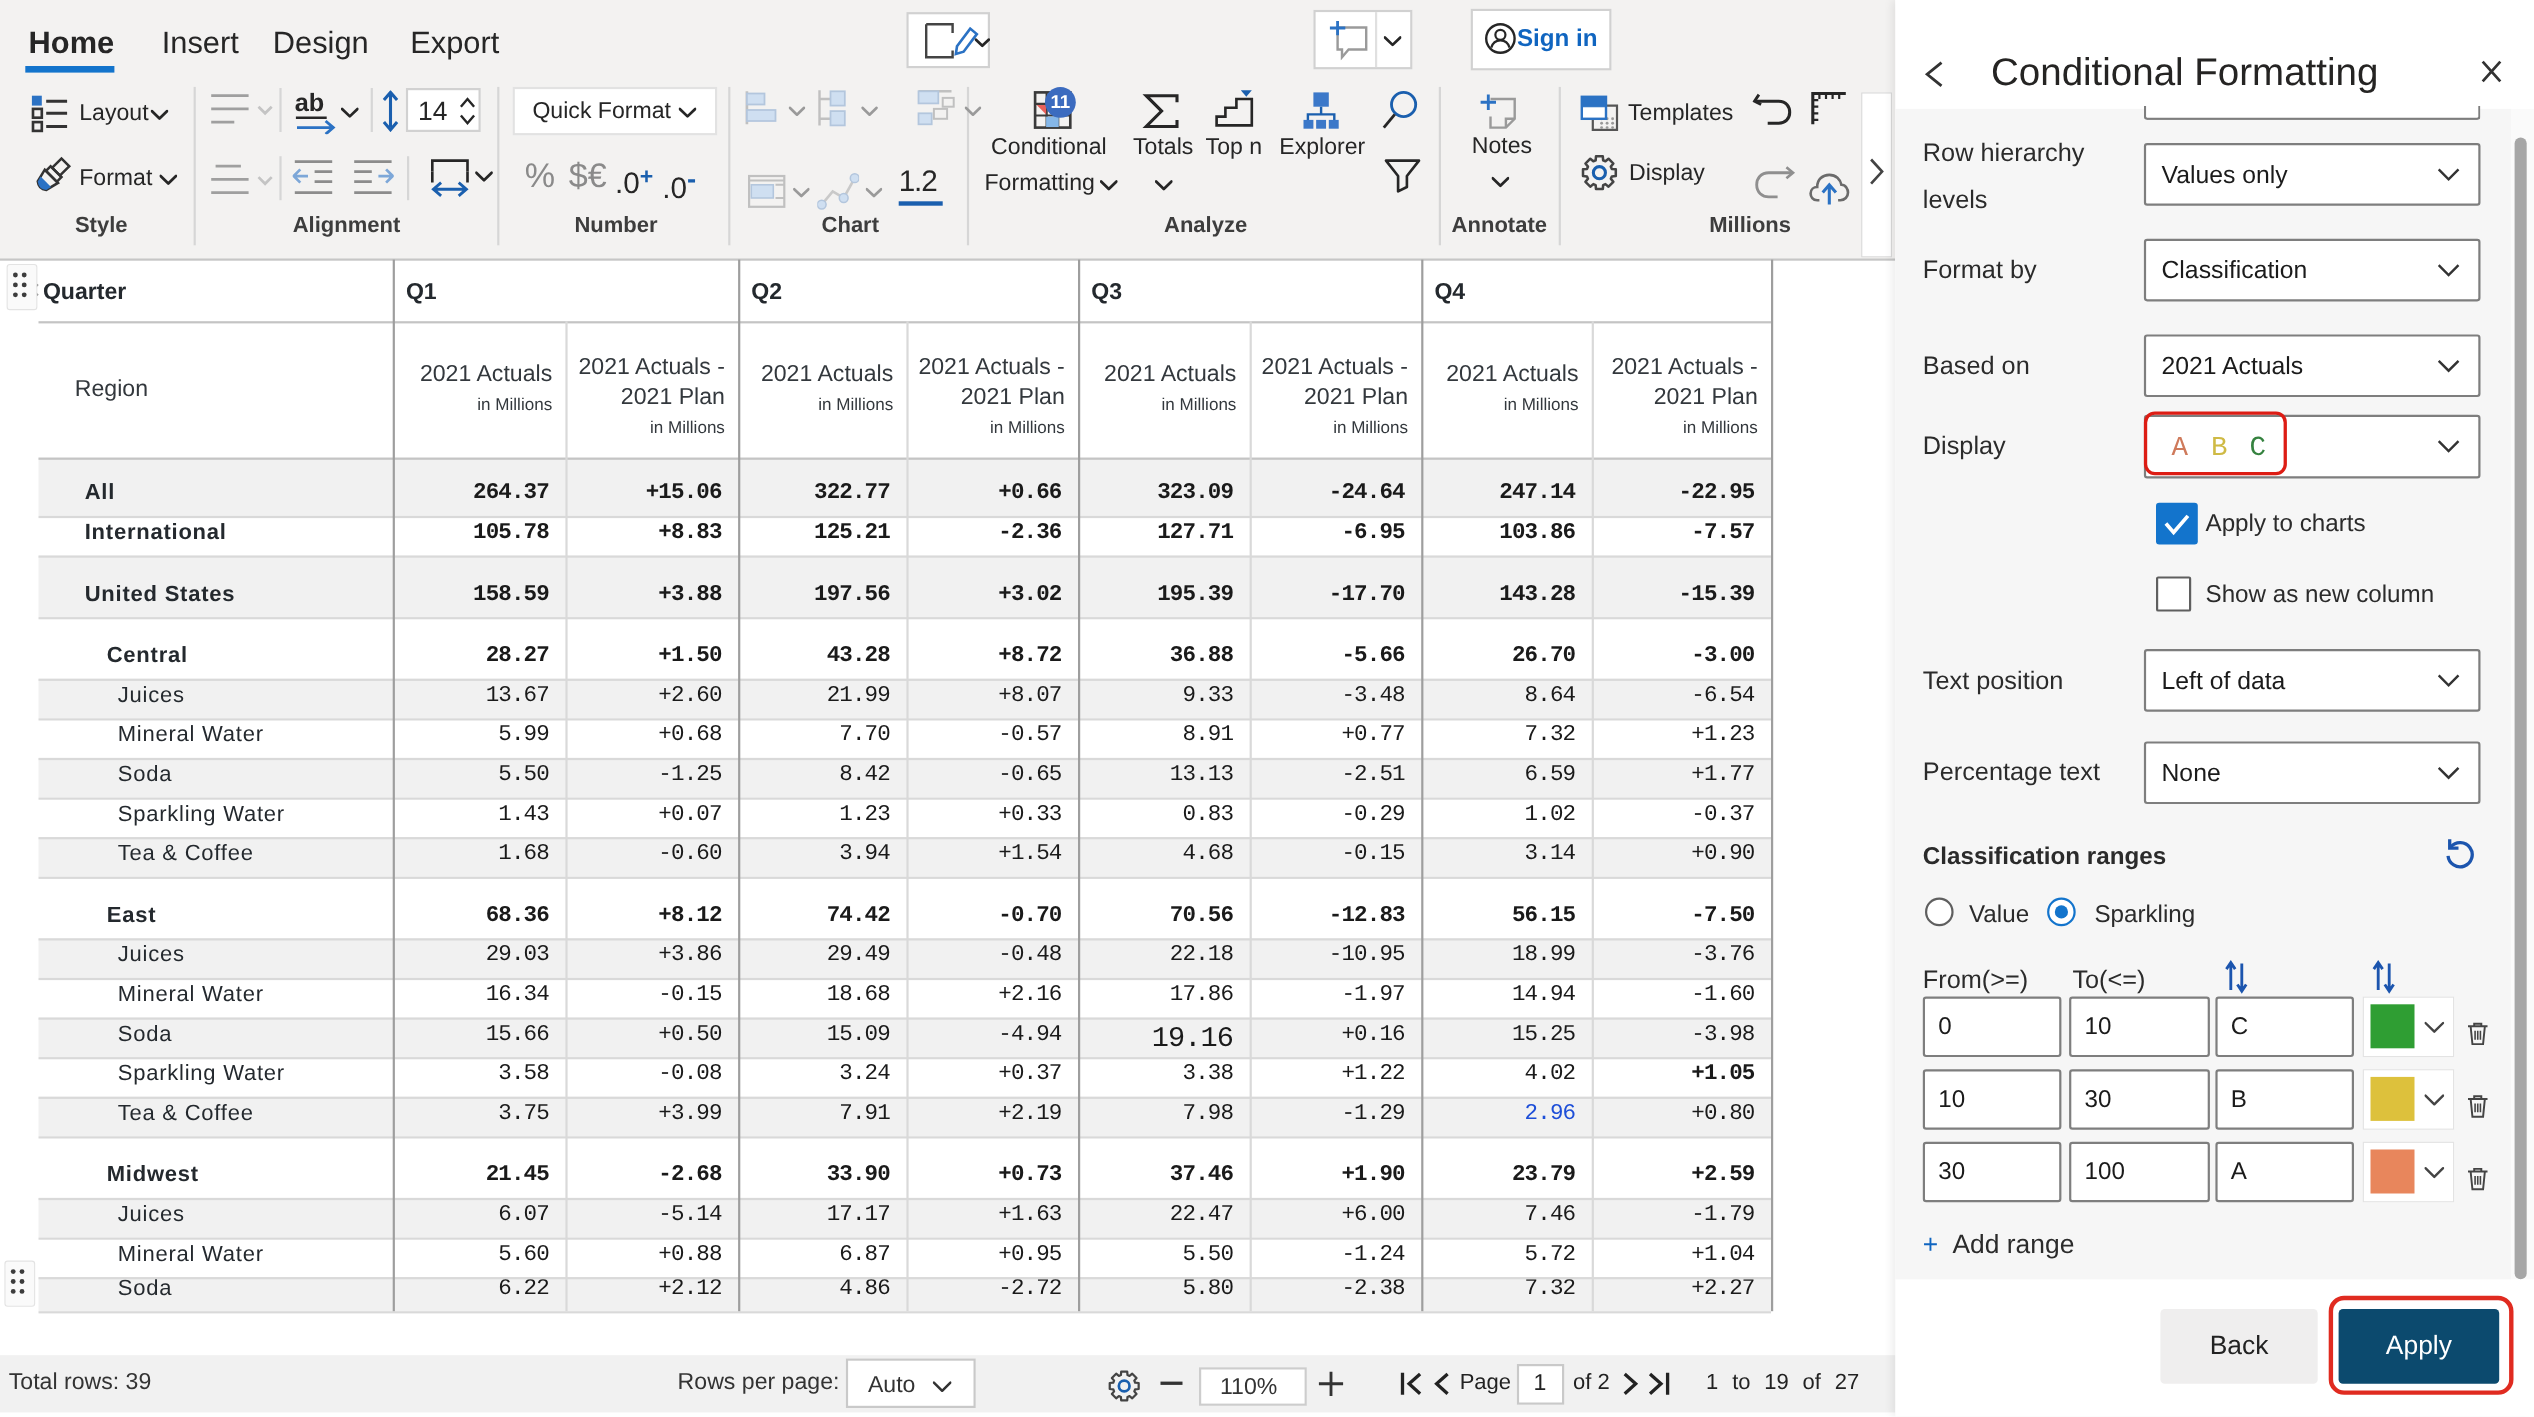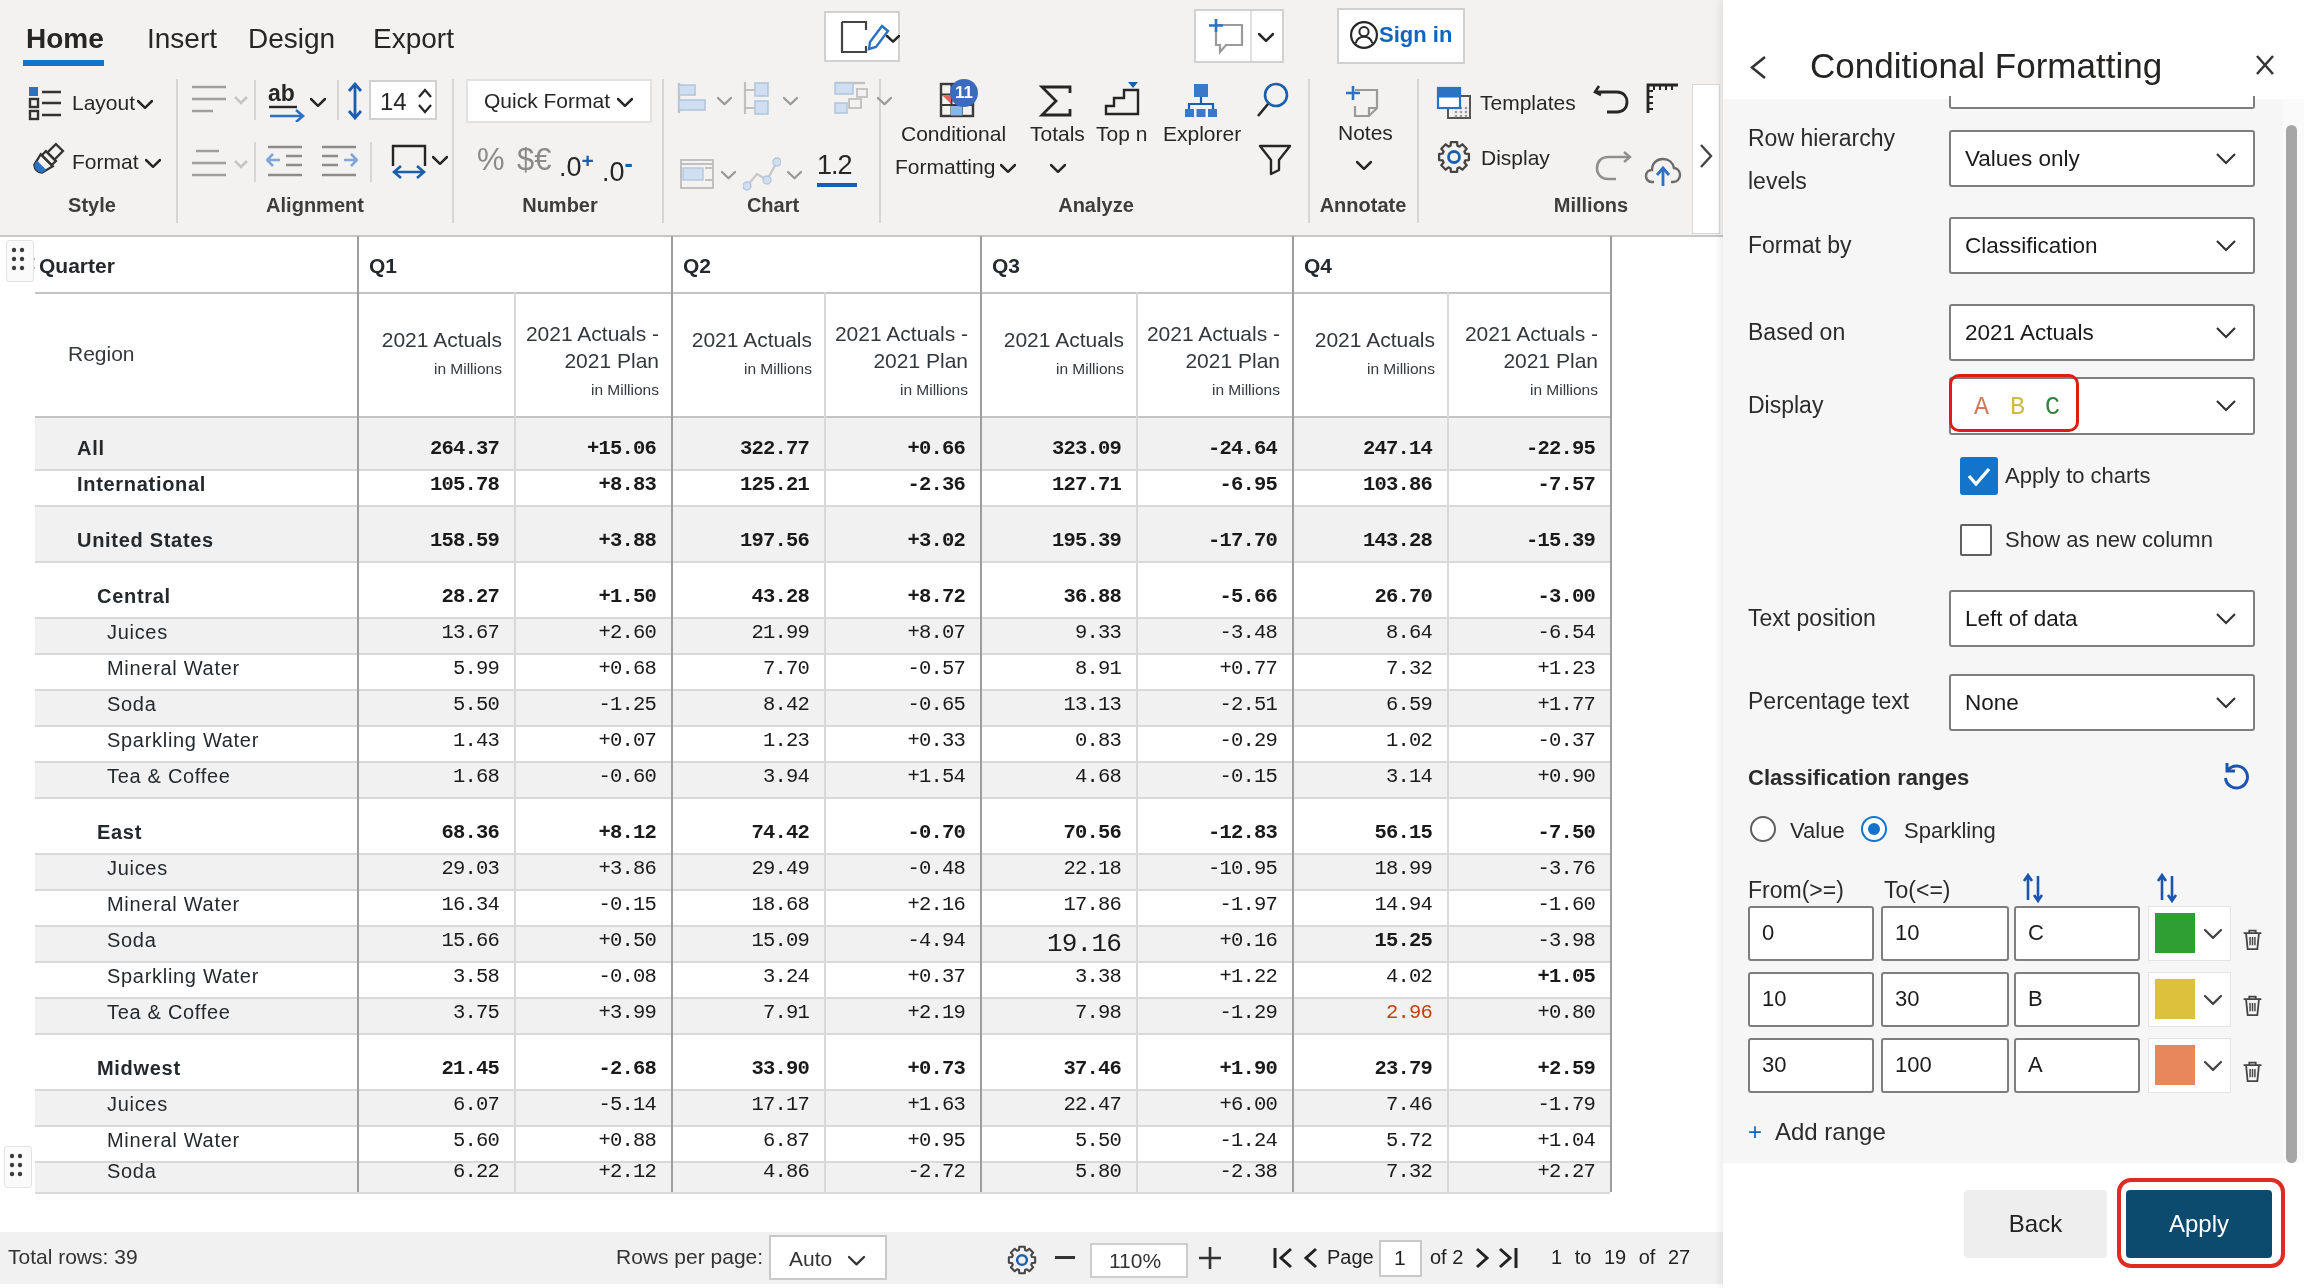--- a/index.html
+++ b/index.html
@@ -410,39 +410,39 @@
 <div class="abs num" style="right:1027px;top:893px;font-size:20.5px;font-weight:normal;color:#1a1a1a;">-1.97</div>
 <div class="abs num" style="right:872px;top:893px;font-size:20.5px;font-weight:normal;color:#1a1a1a;">14.94</div>
 <div class="abs num" style="right:709px;top:893px;font-size:20.5px;font-weight:normal;color:#1a1a1a;">-1.60</div>
 <div class="abs" style="left:107px;top:929px;font-size:20px;letter-spacing:0.7px;font-weight:normal;color:#24292e;">Soda</div>
 <div class="abs num" style="right:1805px;top:929px;font-size:20.5px;font-weight:normal;color:#1a1a1a;">15.66</div>
 <div class="abs num" style="right:1648px;top:929px;font-size:20.5px;font-weight:normal;color:#1a1a1a;">+0.50</div>
 <div class="abs num" style="right:1495px;top:929px;font-size:20.5px;font-weight:normal;color:#1a1a1a;">15.09</div>
 <div class="abs num" style="right:1339px;top:929px;font-size:20.5px;font-weight:normal;color:#1a1a1a;">-4.94</div>
 <div class="abs num" style="right:1183px;top:929px;font-size:26px;font-weight:normal;color:#1a1a1a;">19.16</div>
 <div class="abs num" style="right:1027px;top:929px;font-size:20.5px;font-weight:normal;color:#1a1a1a;">+0.16</div>
-<div class="abs num" style="right:872px;top:929px;font-size:20.5px;font-weight:bold;color:#1a1a1a;">15.25</div>
+<div class="abs num" style="right:872px;top:929px;font-size:20.5px;font-weight:normal;color:#1a1a1a;">15.25</div>
 <div class="abs num" style="right:709px;top:929px;font-size:20.5px;font-weight:normal;color:#1a1a1a;">-3.98</div>
 <div class="abs" style="left:107px;top:965px;font-size:20px;letter-spacing:0.7px;font-weight:normal;color:#24292e;">Sparkling Water</div>
 <div class="abs num" style="right:1805px;top:965px;font-size:20.5px;font-weight:normal;color:#1a1a1a;">3.58</div>
 <div class="abs num" style="right:1648px;top:965px;font-size:20.5px;font-weight:normal;color:#1a1a1a;">-0.08</div>
 <div class="abs num" style="right:1495px;top:965px;font-size:20.5px;font-weight:normal;color:#1a1a1a;">3.24</div>
 <div class="abs num" style="right:1339px;top:965px;font-size:20.5px;font-weight:normal;color:#1a1a1a;">+0.37</div>
 <div class="abs num" style="right:1183px;top:965px;font-size:20.5px;font-weight:normal;color:#1a1a1a;">3.38</div>
 <div class="abs num" style="right:1027px;top:965px;font-size:20.5px;font-weight:normal;color:#1a1a1a;">+1.22</div>
 <div class="abs num" style="right:872px;top:965px;font-size:20.5px;font-weight:normal;color:#1a1a1a;">4.02</div>
 <div class="abs num" style="right:709px;top:965px;font-size:20.5px;font-weight:bold;color:#1a1a1a;">+1.05</div>
 <div class="abs" style="left:107px;top:1001px;font-size:20px;letter-spacing:0.7px;font-weight:normal;color:#24292e;">Tea &amp; Coffee</div>
 <div class="abs num" style="right:1805px;top:1001px;font-size:20.5px;font-weight:normal;color:#1a1a1a;">3.75</div>
 <div class="abs num" style="right:1648px;top:1001px;font-size:20.5px;font-weight:normal;color:#1a1a1a;">+3.99</div>
 <div class="abs num" style="right:1495px;top:1001px;font-size:20.5px;font-weight:normal;color:#1a1a1a;">7.91</div>
 <div class="abs num" style="right:1339px;top:1001px;font-size:20.5px;font-weight:normal;color:#1a1a1a;">+2.19</div>
 <div class="abs num" style="right:1183px;top:1001px;font-size:20.5px;font-weight:normal;color:#1a1a1a;">7.98</div>
 <div class="abs num" style="right:1027px;top:1001px;font-size:20.5px;font-weight:normal;color:#1a1a1a;">-1.29</div>
-<div class="abs num" style="right:872px;top:1001px;font-size:20.5px;font-weight:normal;color:#c2410c;">2.96</div>
+<div class="abs num" style="right:872px;top:1001px;font-size:20.5px;font-weight:normal;color:#1d4ed8;">2.96</div>
 <div class="abs num" style="right:709px;top:1001px;font-size:20.5px;font-weight:normal;color:#1a1a1a;">+0.80</div>
 <div class="abs" style="left:97px;top:1057px;font-size:20px;letter-spacing:0.7px;font-weight:bold;color:#24292e;">Midwest</div>
 <div class="abs num" style="right:1805px;top:1057px;font-size:20.5px;font-weight:bold;color:#1a1a1a;">21.45</div>
 <div class="abs num" style="right:1648px;top:1057px;font-size:20.5px;font-weight:bold;color:#1a1a1a;">-2.68</div>
 <div class="abs num" style="right:1495px;top:1057px;font-size:20.5px;font-weight:bold;color:#1a1a1a;">33.90</div>
 <div class="abs num" style="right:1339px;top:1057px;font-size:20.5px;font-weight:bold;color:#1a1a1a;">+0.73</div>
 <div class="abs num" style="right:1183px;top:1057px;font-size:20.5px;font-weight:bold;color:#1a1a1a;">37.46</div>
 <div class="abs num" style="right:1027px;top:1057px;font-size:20.5px;font-weight:bold;color:#1a1a1a;">+1.90</div>
 <div class="abs num" style="right:872px;top:1057px;font-size:20.5px;font-weight:bold;color:#1a1a1a;">23.79</div>
 <div class="abs num" style="right:709px;top:1057px;font-size:20.5px;font-weight:bold;color:#1a1a1a;">+2.59</div>

